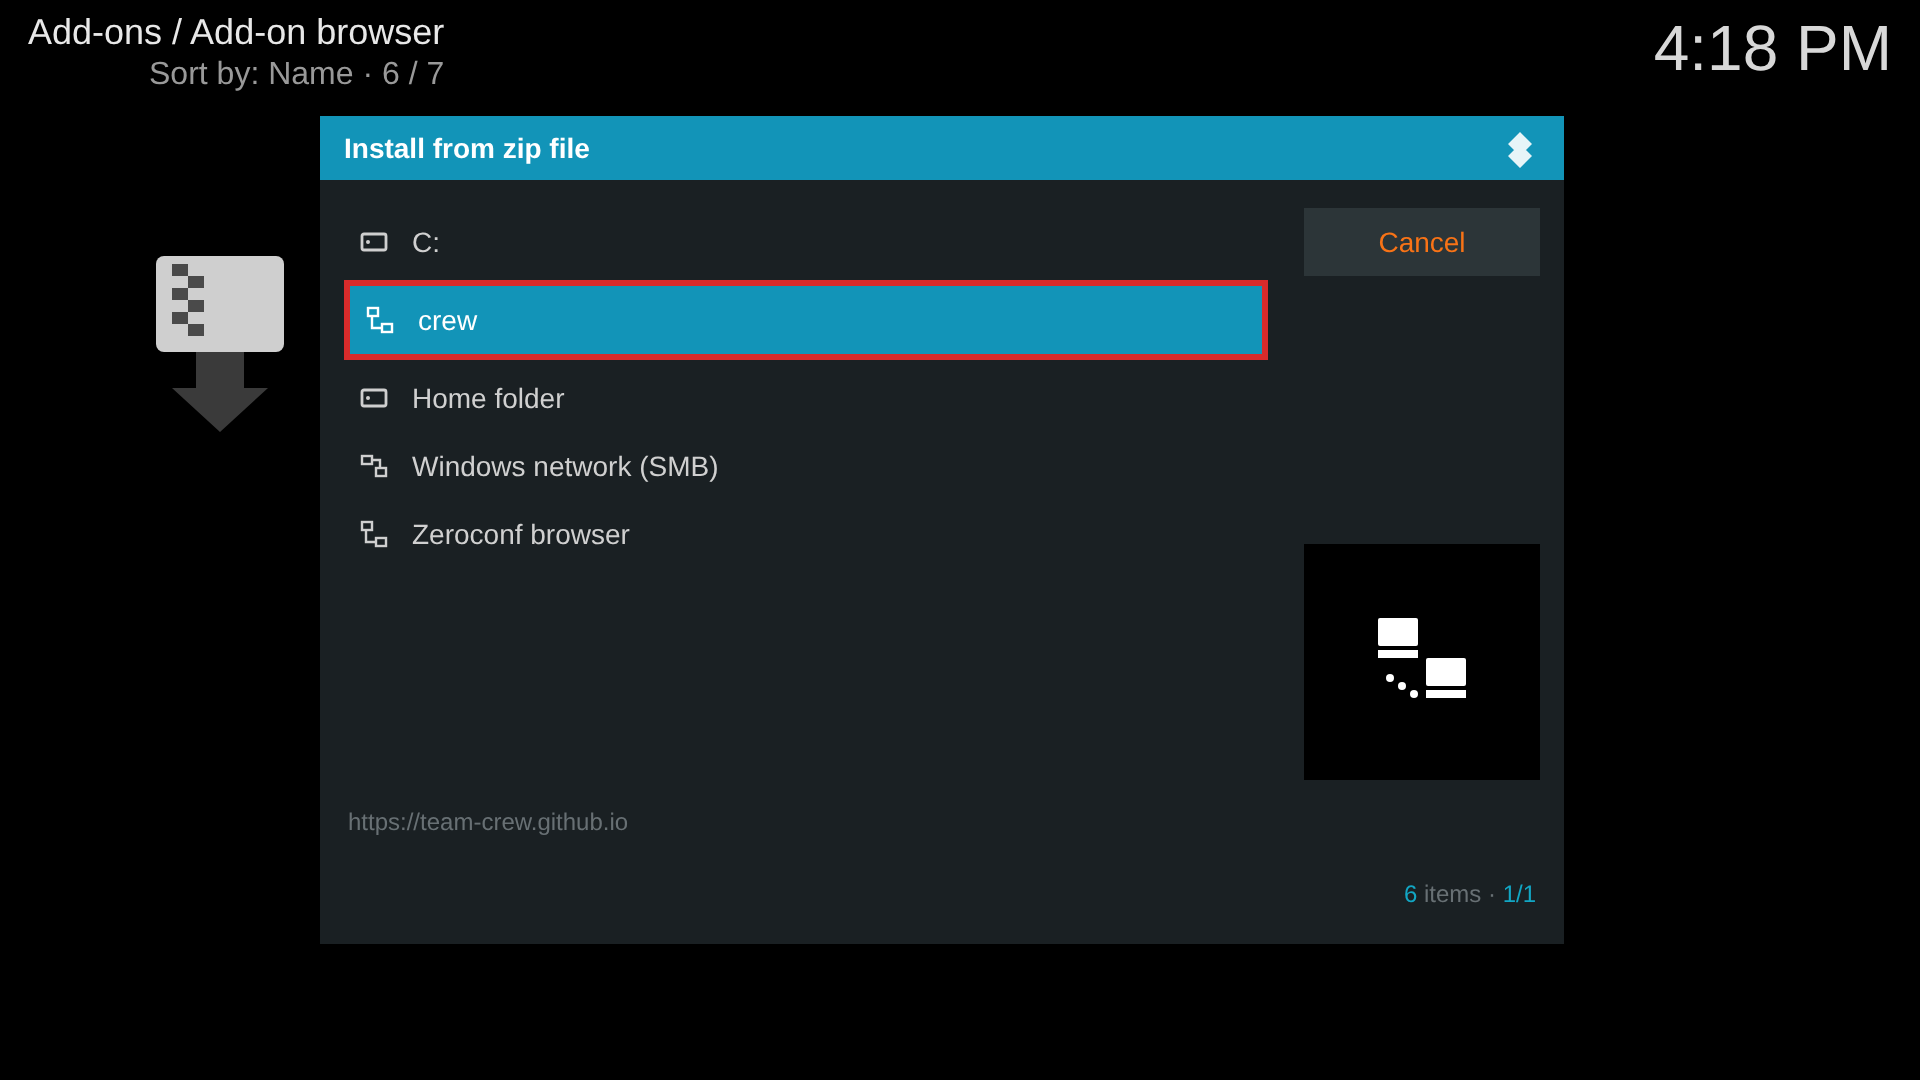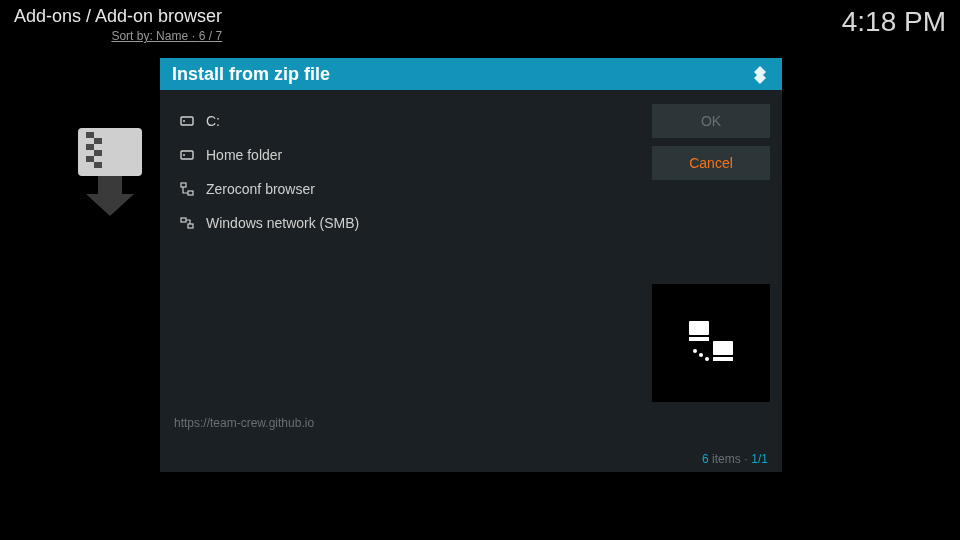--- a/index.html
+++ b/index.html
@@ -15,22 +15,22 @@
     .header {
       position: absolute;
       top: 6px;
       left: 14px;
       right: 14px;
       display: flex;
       justify-content: space-between;
     }
     .header-left { display: flex; flex-direction: column; text-align: right; }
     .breadcrumb { font-size: 18px; color: #e8e8e8; font-weight: 400; }
-    .sort-line { font-size: 12px; color: #999; margin-top: 2px; text-decoration: underline; }
-    .clock { font-size: 28px; color: #d8d8d8; font-weight: 300; }
+    .sort-line { font-size: 16px; color: #999; margin-top: 2px; }
+    .clock { font-size: 32px; color: #d8d8d8; font-weight: 300; }
     .zip-icon {
       position: absolute;
       top: 128px;
       left: 78px;
       width: 64px;
       height: 88px;
     }
     .dialog {
       position: absolute;
       top: 58px;
@@ -41,21 +41,21 @@
       display: flex;
       flex-direction: column;
     }
     .dialog-title {
       background: #1294b8;
       height: 32px;
       display: flex;
       align-items: center;
       justify-content: space-between;
       padding: 0 12px;
-      font-size: 18px;
+      font-size: 14px;
       font-weight: bold;
       color: #fff;
     }
     .kodi-logo { width: 20px; height: 20px; }
     .dialog-body {
       flex: 1;
       display: flex;
       padding: 14px 12px 8px 12px;
       gap: 18px;
     }
@@ -110,21 +110,21 @@
       height: 118px;
       background: #000;
       margin-top: auto;
       display: flex;
       align-items: center;
       justify-content: center;
     }
     .dialog-footer {
       display: flex;
       justify-content: space-between;
-      padding: 6px 14px 6px 14px;
+      padding: 6px 14px 18px 14px;
       font-size: 12px;
     }
     .footer-url { color: #687074; }
     .footer-count { color: #12a6c4; margin-top: 36px; }
     .footer-count .muted { color: #687074; }
   </style>
 </head>
 <body>
 
 <div class="header">
@@ -163,52 +163,61 @@
     <div class="source-list">
       <div class="source-item">
         <span class="src-icon">
           <svg viewBox="0 0 14 14" width="14" height="14">
               <rect x="1" y="3" width="12" height="8" rx="1" fill="none" stroke="#cfcfcf" stroke-width="1.4"></rect>
               <circle cx="4" cy="7" r="1" fill="#cfcfcf"></circle>
             </svg>
         </span>
         <span>C:</span>
       </div>
+      <div class="source-item selected">
+        <span class="src-icon">
+          <svg viewBox="0 0 14 14" width="14" height="14">
+              <rect x="1" y="1" width="5" height="4" fill="none" stroke="#fff" stroke-width="1.2"></rect>
+              <rect x="8" y="9" width="5" height="4" fill="none" stroke="#fff" stroke-width="1.2"></rect>
+              <path d="M3 5 L3 11 L8 11" fill="none" stroke="#fff" stroke-width="1.2"></path>
+            </svg>
+        </span>
+        <span>crew</span>
+      </div>
       <div class="source-item">
         <span class="src-icon">
           <svg viewBox="0 0 14 14" width="14" height="14">
               <rect x="1" y="3" width="12" height="8" rx="1" fill="none" stroke="#cfcfcf" stroke-width="1.4"></rect>
               <circle cx="4" cy="7" r="1" fill="#cfcfcf"></circle>
             </svg>
         </span>
         <span>Home folder</span>
+      </div>
+      <div class="source-item">
+        <span class="src-icon">
+          <svg viewBox="0 0 14 14" width="14" height="14">
+              <rect x="1" y="2" width="5" height="4" fill="none" stroke="#cfcfcf" stroke-width="1.2"></rect>
+              <rect x="8" y="8" width="5" height="4" fill="none" stroke="#cfcfcf" stroke-width="1.2"></rect>
+              <path d="M6 4 L10 4 L10 8" fill="none" stroke="#cfcfcf" stroke-width="1.2"></path>
+            </svg>
+        </span>
+        <span>Windows network (SMB)</span>
       </div>
       <div class="source-item">
         <span class="src-icon">
           <svg viewBox="0 0 14 14" width="14" height="14">
               <rect x="1" y="1" width="5" height="4" fill="none" stroke="#cfcfcf" stroke-width="1.2"></rect>
               <rect x="8" y="9" width="5" height="4" fill="none" stroke="#cfcfcf" stroke-width="1.2"></rect>
               <path d="M3 5 L3 11 L8 11" fill="none" stroke="#cfcfcf" stroke-width="1.2"></path>
             </svg>
         </span>
         <span>Zeroconf browser</span>
       </div>
-      <div class="source-item">
-        <span class="src-icon">
-          <svg viewBox="0 0 14 14" width="14" height="14">
-              <rect x="1" y="2" width="5" height="4" fill="none" stroke="#cfcfcf" stroke-width="1.2"></rect>
-              <rect x="8" y="8" width="5" height="4" fill="none" stroke="#cfcfcf" stroke-width="1.2"></rect>
-              <path d="M6 4 L10 4 L10 8" fill="none" stroke="#cfcfcf" stroke-width="1.2"></path>
-            </svg>
-        </span>
-        <span>Windows network (SMB)</span>
-      </div>
     </div>
     <div class="button-col">
-      <div class="dlg-btn disabled">OK</div>
       <div class="dlg-btn">Cancel</div>
       <div class="preview-box">
         <svg viewBox="0 0 60 60" width="60" height="60">
           <rect x="8" y="8" width="20" height="14" rx="1" fill="#fff"></rect>
           <rect x="8" y="24" width="20" height="4" fill="#fff"></rect>
           <rect x="32" y="28" width="20" height="14" rx="1" fill="#fff"></rect>
           <rect x="32" y="44" width="20" height="4" fill="#fff"></rect>
           <circle cx="14" cy="38" r="2" fill="#fff"></circle>
           <circle cx="20" cy="42" r="2" fill="#fff"></circle>
           <circle cx="26" cy="46" r="2" fill="#fff"></circle>

